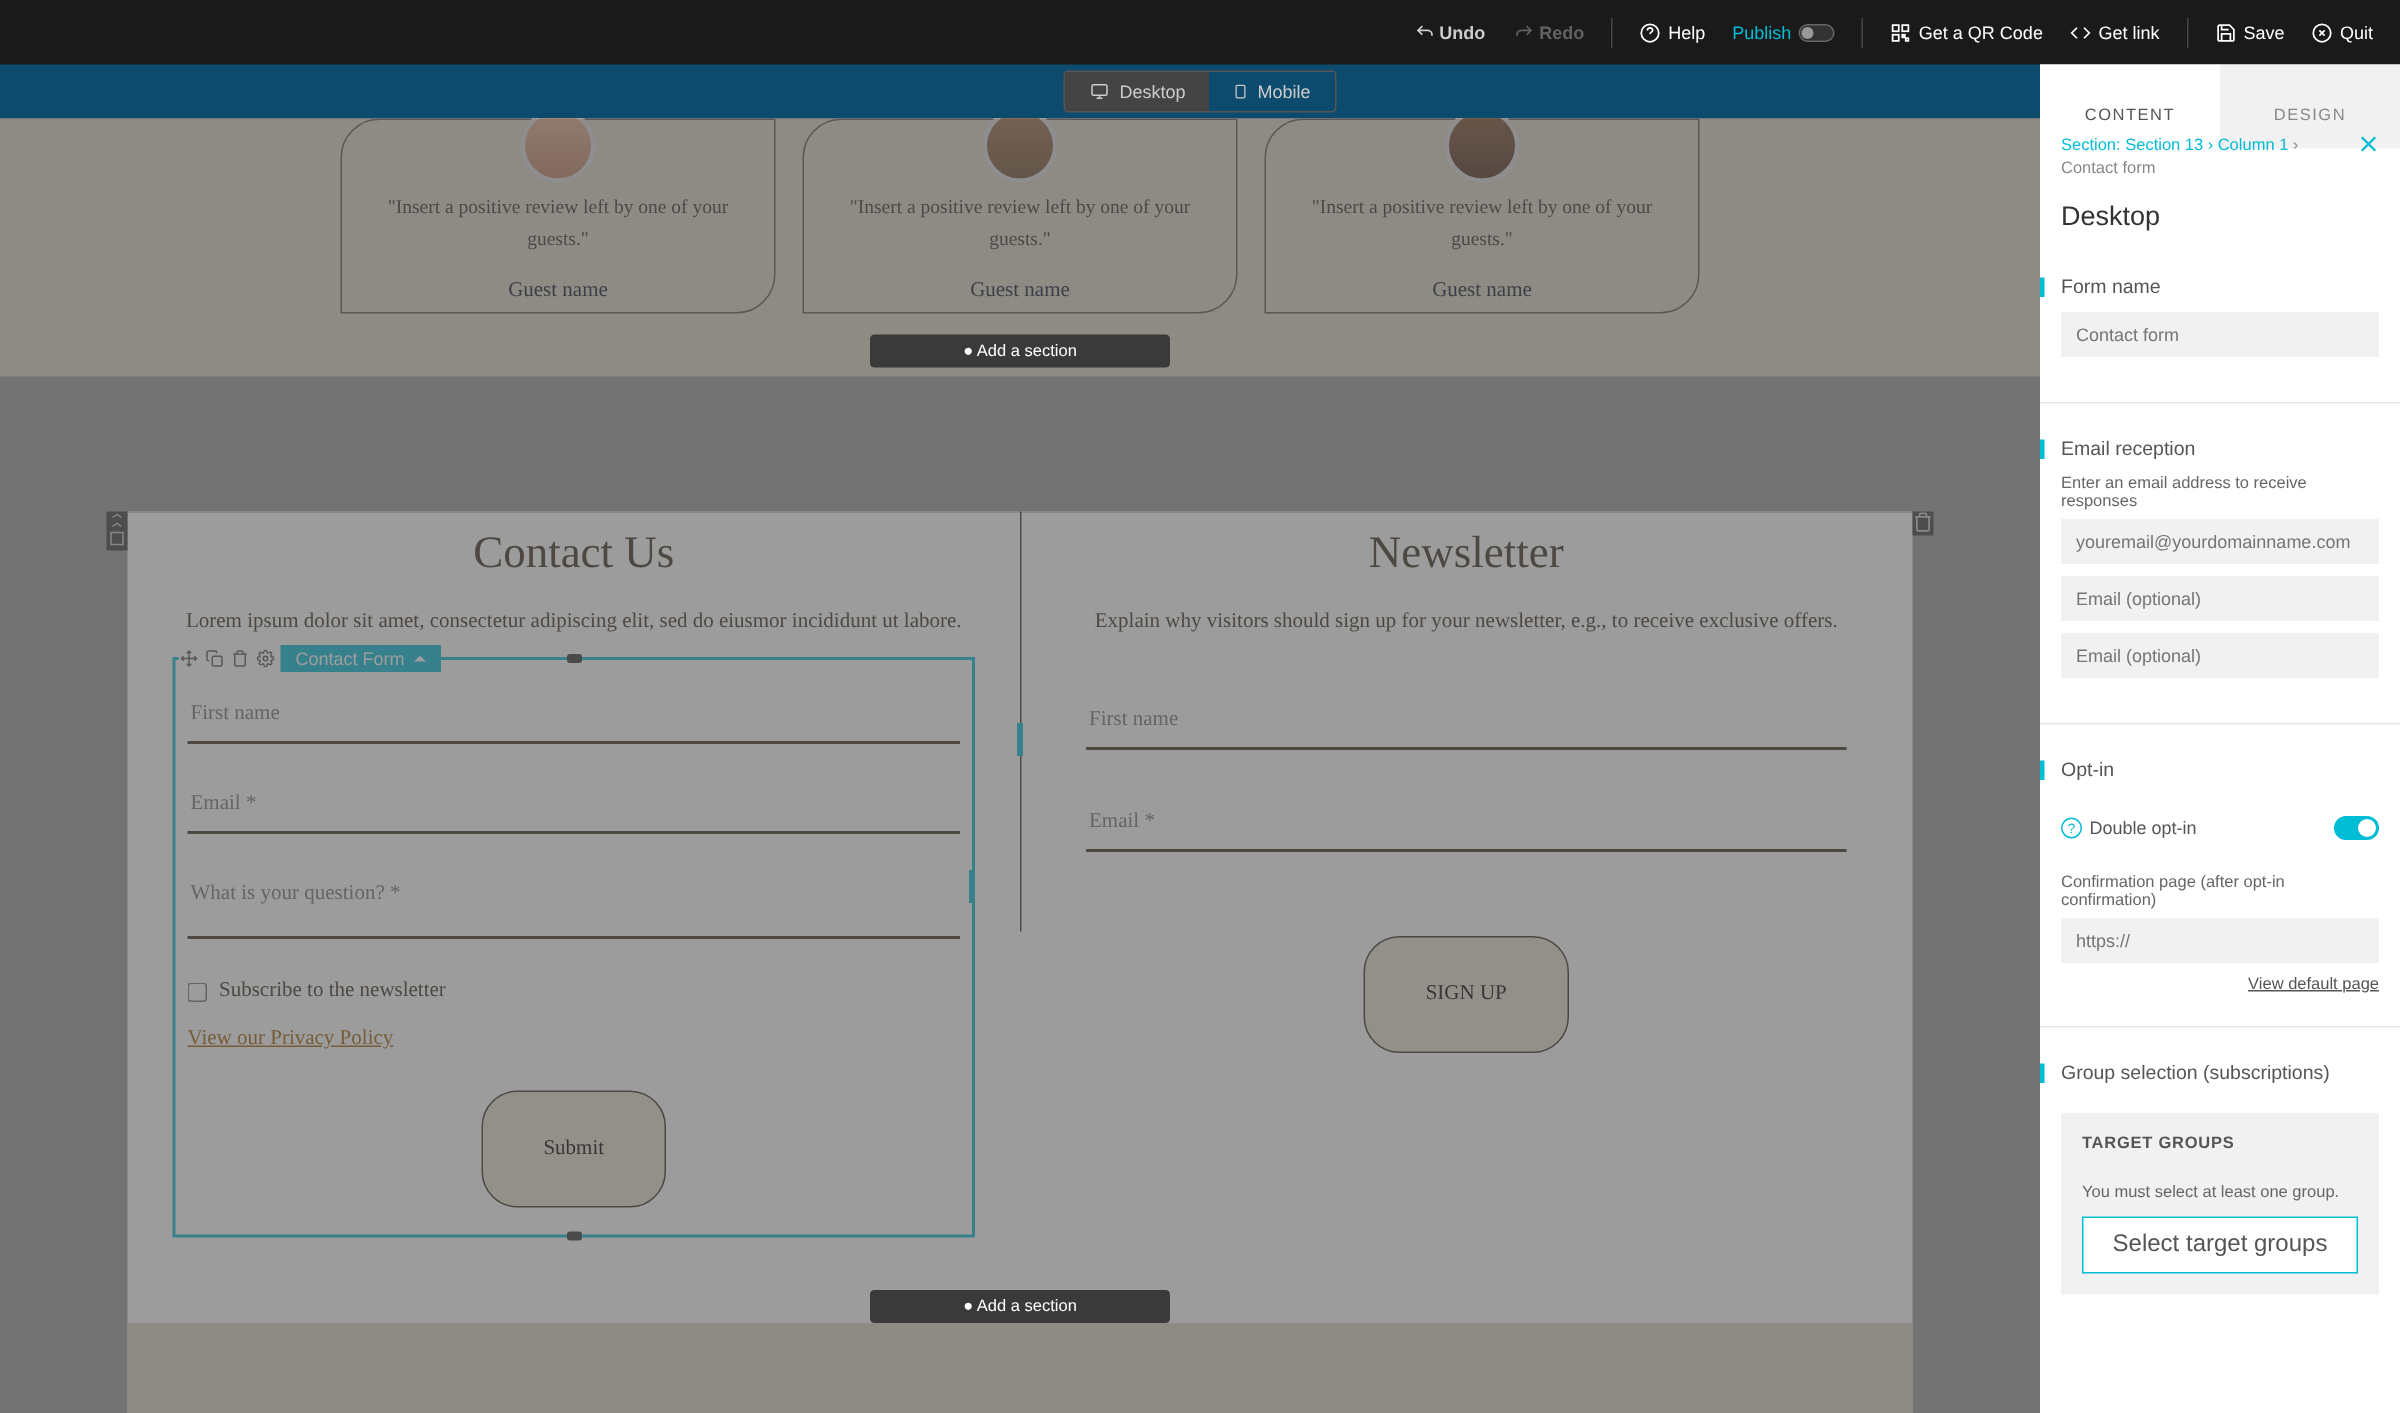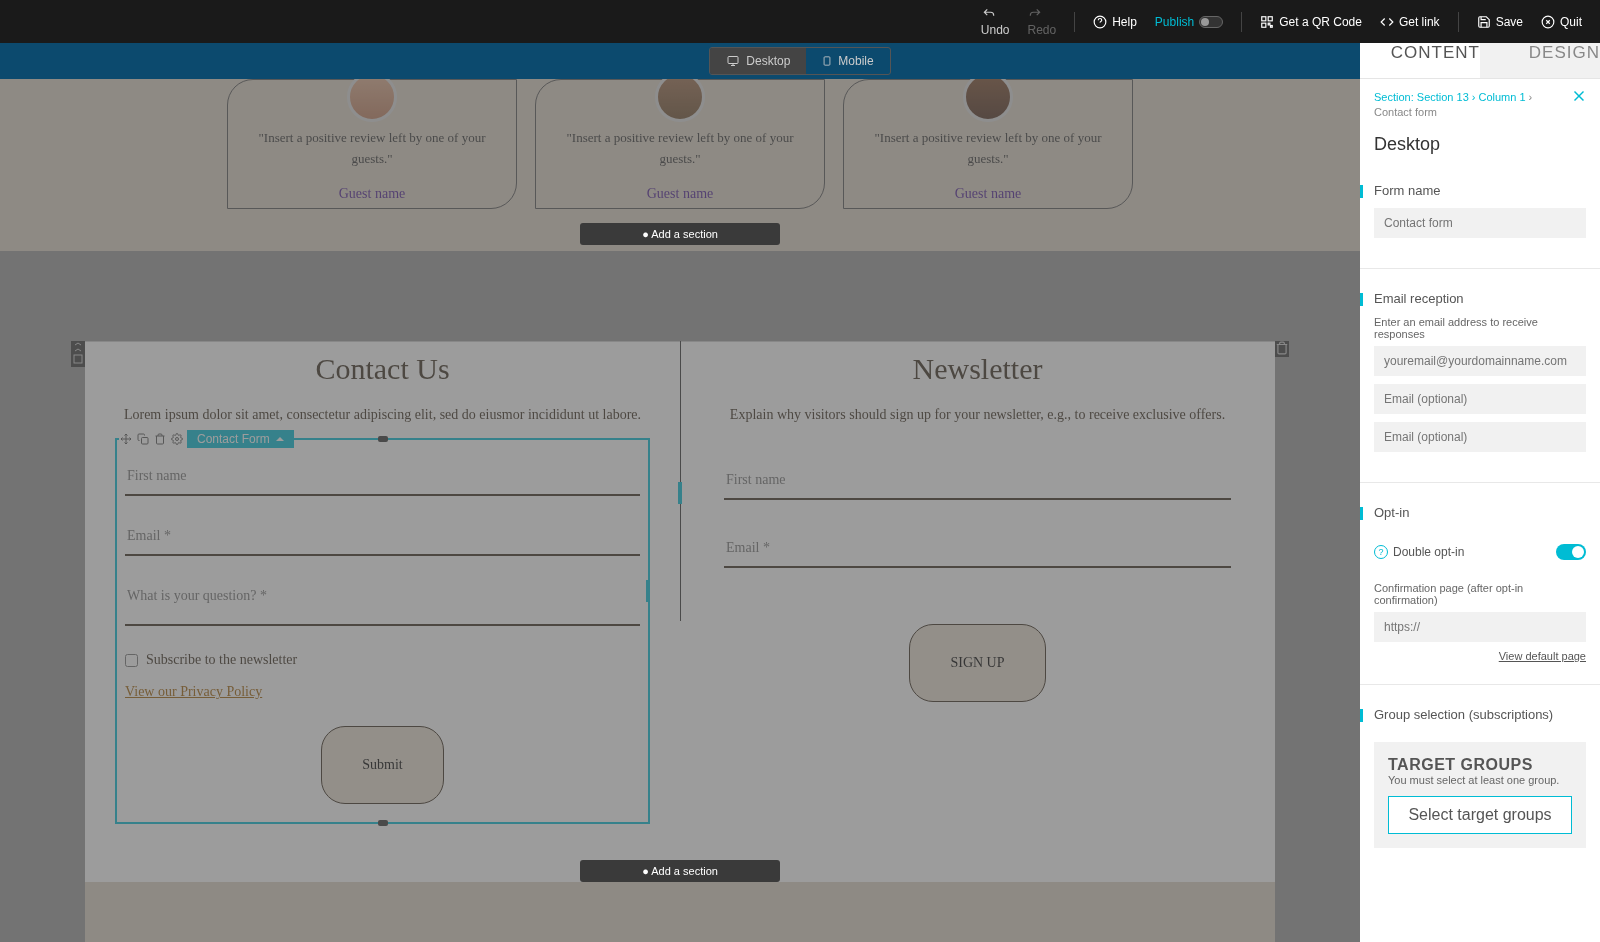--- a/index.html
+++ b/index.html
@@ -1,20 +1,20 @@
 <!DOCTYPE html>
 <html><head>
 <meta charset="utf-8">
 <style>
 * { box-sizing: border-box; margin: 0; padding: 0; }
 body { font-family: -apple-system, BlinkMacSystemFont, "Segoe UI", Arial, sans-serif; background: #1a1a1a; overflow: hidden; width: 1600px; height: 942px; }
 
 .topbar { height: 43px; background: #1a1a1a; display: flex; align-items: center; justify-content: flex-end; padding: 0 18px; gap: 18px; color: #fff; font-size: 12px; }
 .topbar-left { flex: 1; }
-.tb-item { display: flex; flex-direction: column; align-items: flex-start; gap: 2px; cursor: pointer; color: #ccc; }
+.tb-item { display: flex; align-items: flex-end; gap: 2px; cursor: pointer; color: #ccc; font-weight: bold; }
 .tb-item-h { display: flex; align-items: center; gap: 5px; cursor: pointer; color: #fff; }
 .tb-item.disabled { opacity: 0.4; }
 .tb-icon { width: 16px; height: 14px; }
 .tb-divider { width: 1px; height: 20px; background: #444; }
 .publish-toggle { width: 24px; height: 12px; background: #333; border-radius: 6px; position: relative; border: 1px solid #666; }
 .publish-toggle::after { content: ''; position: absolute; left: 1px; top: 1px; width: 8px; height: 8px; background: #999; border-radius: 50%; }
 .publish-label { color: #00bcd4; font-weight: 500; }
 
 .viewbar { height: 36px; background: #0c4a6e; display: flex; align-items: center; justify-content: center; position: relative; }
 .device-toggle { display: flex; border: 1px solid #555; border-radius: 3px; overflow: hidden; }
@@ -23,21 +23,21 @@
 .viewbar-right { position: absolute; right: 20px; display: flex; align-items: center; gap: 18px; color: #fff; font-size: 13px; }
 .preview-btn { display: flex; align-items: center; gap: 5px; color: #00bcd4; cursor: pointer; }
 .theme-btn { display: flex; align-items: center; gap: 5px; cursor: pointer; }
 
 .canvas-area { position: absolute; top: 79px; left: 0; right: 240px; bottom: 0; background: #999; overflow: hidden; }
 .canvas-overlay { position: absolute; top: 0; left: 0; right: 0; bottom: 0; background: rgba(90,90,90,0.6); pointer-events: none; z-index: 5; }
 .testimonials-row { display: flex; justify-content: center; gap: 18px; padding: 0 0 20px; height: 150px; margin-top: 0; }
 .testimonial { width: 290px; border: 1px solid #555; border-radius: 26px 0 26px 0; padding: 0 20px 20px; text-align: center; position: relative; background: transparent; }
 .testimonial .avatar { width: 50px; height: 50px; border-radius: 50%; background: #6ca56c; border: 3px solid #ddd; position: relative; top: -8px; margin: 0 auto; }
 .testimonial .quote { font-size: 13px; color: #333; line-height: 1.6; font-family: "Comic Sans MS", cursive; margin-top: -2px; }
-.testimonial .guest { font-size: 14px; color: #4c1d95; margin-top: 16px; font-family: "Comic Sans MS", cursive; }
+.testimonial .guest { font-size: 14px; color: #0f172a; margin-top: 16px; font-family: "Comic Sans MS", cursive; }
 
 .add-section-bar { width: 200px; margin: -6px auto 0; background: #3a3a3a; color: #fff; text-align: center; padding: 5px; font-size: 11px; border-radius: 3px; position: relative; z-index: 6; }
 
 .forms-section { background: #fff; margin: 12px 85px 0; position: relative; }
 .section-handle { position: absolute; left: -14px; top: 0; width: 14px; height: 26px; background: #3a3a3a; }
 .section-handle-r { position: absolute; right: -14px; top: 0; width: 14px; height: 16px; background: #3a3a3a; }
 .forms-inner { display: flex; min-height: 625px; border-top: 1px solid #ccc; margin-top: 96px; }
 .form-col { flex: 1; padding: 0 30px; position: relative; }
 .form-col h2 { font-family: "Comic Sans MS", cursive; font-size: 30px; color: #3a2e1f; text-align: center; margin: 10px 0 18px; font-weight: normal; }
 .form-col .subtitle { font-size: 14px; color: #3a2e1f; text-align: center; line-height: 1.6; font-family: "Comic Sans MS", cursive; margin-bottom: 18px; }
@@ -60,41 +60,41 @@
 
 .newsletter-form { padding: 18px 14px; }
 .newsletter-form .form-field { margin-bottom: 30px; }
 
 .resize-handle-blue { position: absolute; width: 4px; height: 22px; background: #00bcd4; top: 140px; }
 .resize-left { right: -2px; }
 .resize-right-col { left: -2px; }
 
 .side-panel { position: absolute; right: 0; top: 43px; width: 240px; bottom: 0; background: #fff; z-index: 20; display: flex; flex-direction: column; }
 .panel-tabs { display: flex; height: 36px; border-bottom: 1px solid #e5e5e5; }
-.panel-tab { flex: 1; text-align: right; font-size: 17px; letter-spacing: 1px; padding: 0 0; color: #888; cursor: pointer; background: #f1f1f1; }
+.panel-tab { flex: 1; text-align: center; font-size: 11px; letter-spacing: 1px; padding: 28px 0; color: #888; cursor: pointer; background: #f1f1f1; }
 .panel-tab.active { background: #fff; color: #555; }
 .panel-body { flex: 1; overflow-y: auto; padding: 12px 0; }
 .breadcrumb-panel { padding: 0 14px 8px; font-size: 11px; display: flex; align-items: center; gap: 3px; flex-wrap: wrap; }
 .bc-link { color: #00bcd4; cursor: pointer; }
 .bc-current { color: #888; }
 .close-panel { position: absolute; top: 44px; right: 12px; color: #00bcd4; cursor: pointer; font-size: 20px; }
 .panel-h1 { font-size: 18px; padding: 8px 14px 18px; color: #333; }
 .panel-sec { padding: 10px 14px; }
 .panel-sec-title { font-size: 13px; color: #555; padding-bottom: 10px; position: relative; }
 .panel-sec-title::before { content: ''; position: absolute; left: -14px; top: 2px; width: 3px; height: 13px; background: #00bcd4; }
 .panel-input { width: 100%; padding: 8px 10px; background: #f1f1f1; border: none; font-size: 12px; color: #888; margin-bottom: 8px; }
 .panel-help { font-size: 11px; color: #666; margin-bottom: 6px; }
 .panel-divider { height: 1px; background: #e8e8e8; margin: 12px 0; }
 .optin-row { display: flex; align-items: center; justify-content: space-between; padding: 4px 0; }
 .optin-label { font-size: 12px; color: #555; font-weight: 500; display: flex; align-items: center; gap: 5px; }
 .toggle-on { width: 30px; height: 16px; background: #00bcd4; border-radius: 8px; position: relative; cursor: pointer; }
 .toggle-on::after { content: ''; position: absolute; right: 2px; top: 2px; width: 12px; height: 12px; background: #fff; border-radius: 50%; }
 .view-default { text-align: right; font-size: 11px; text-decoration: underline; color: #555; cursor: pointer; }
 .target-box { background: #f1f1f1; padding: 14px; margin-top: 10px; }
-.target-title { font-size: 16px; font-weight: 700; letter-spacing: 0.5px; color: #555; margin-bottom: 0; }
+.target-title { font-size: 11px; font-weight: 700; letter-spacing: 0.5px; color: #555; margin-bottom: 21px; }
 .target-sub { font-size: 11px; color: #666; margin-bottom: 10px; }
 .target-btn { width: 100%; padding: 9px; border: 1px solid #00bcd4; background: #fff; color: #555; font-size: 16px; cursor: pointer; }
 .help-circle { display: inline-flex; width: 14px; height: 14px; border: 1px solid #00bcd4; border-radius: 50%; color: #00bcd4; font-size: 9px; align-items: center; justify-content: center; }
 
 .page-bg-upper { background: #dcd2c3; position: absolute; top: 0; left: 0; right: 0; height: 172px; }
 .canvas-content { position: relative; width: 100%; }
 .add-section-bottom { position: absolute; bottom: 60px; left: 50%; transform: translateX(-50%); width: 200px; background: #3a3a3a; color: #fff; text-align: center; padding: 5px; font-size: 11px; border-radius: 3px; z-index: 6; }
 .gray-bar-bottom { position: absolute; bottom: 0; left: 85px; right: 85px; height: 60px; background: #dcd2c3; }
 </style>
 </head>

